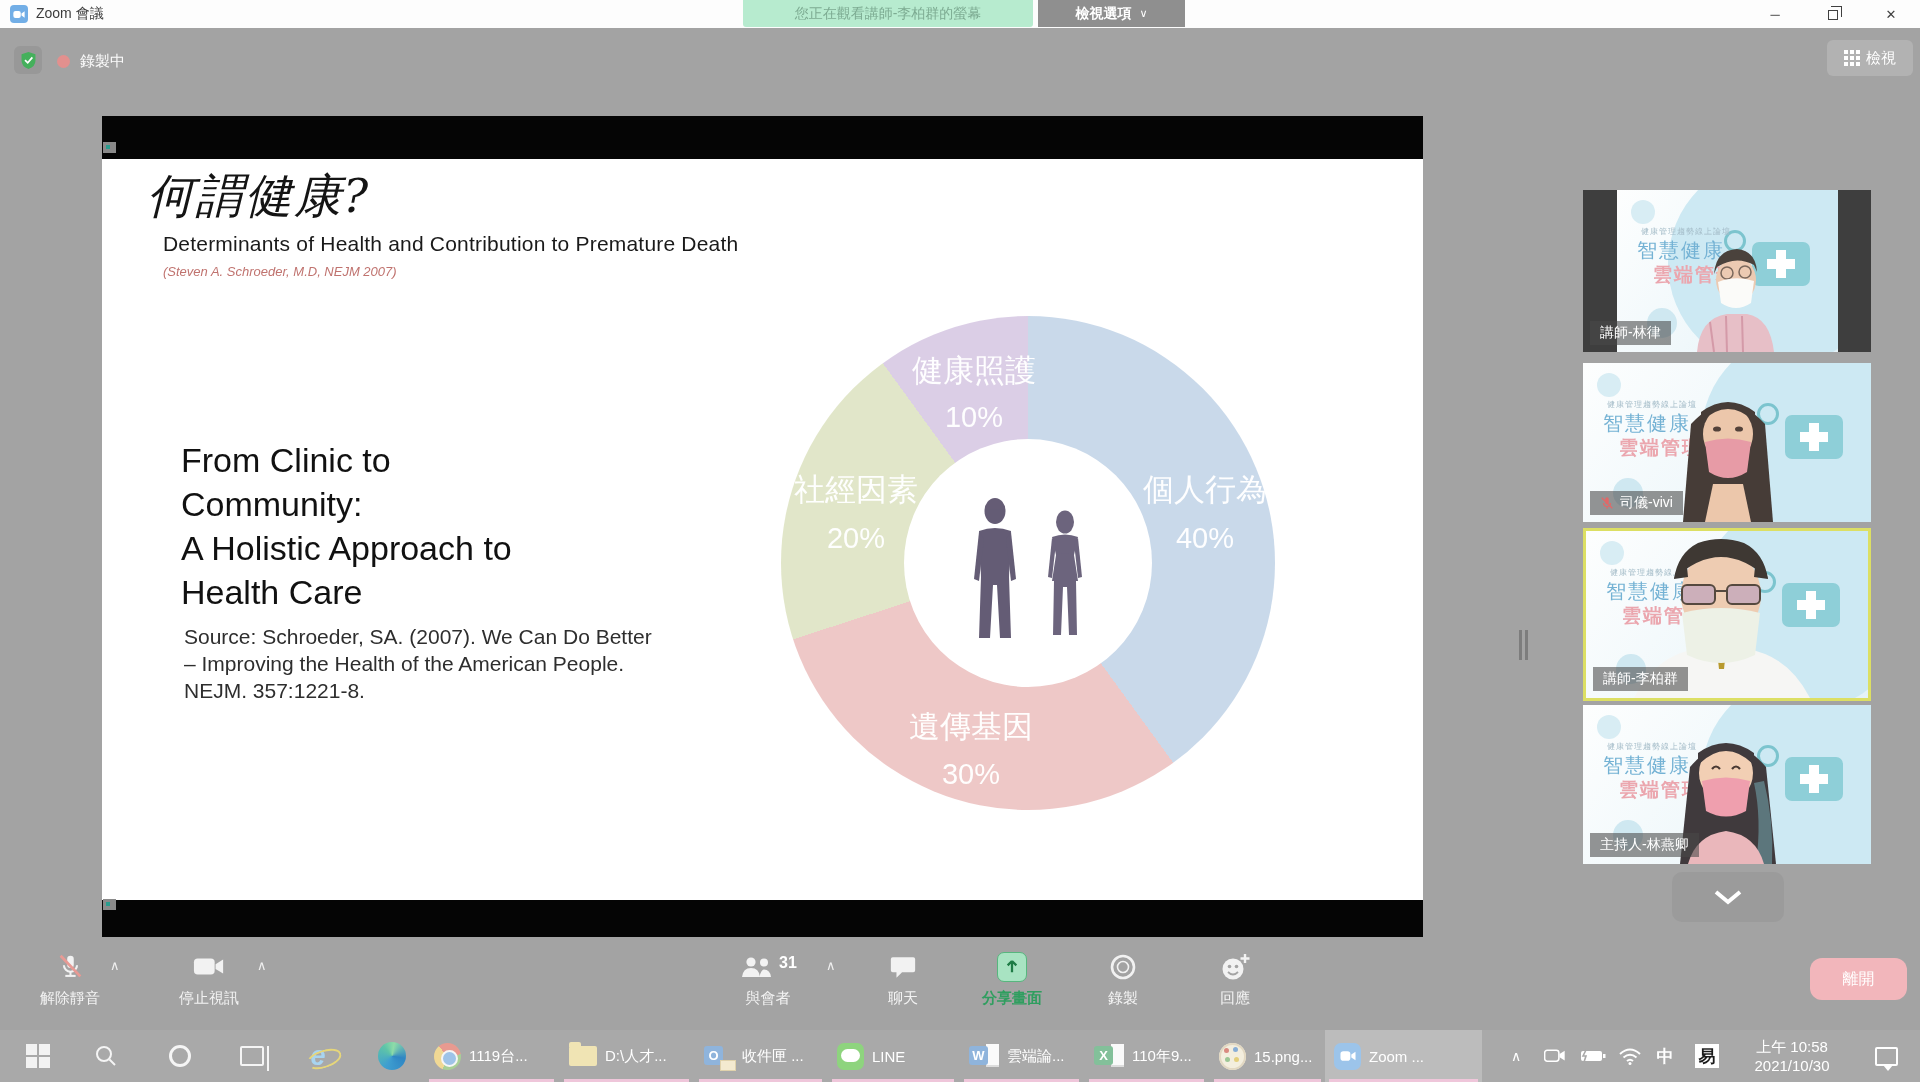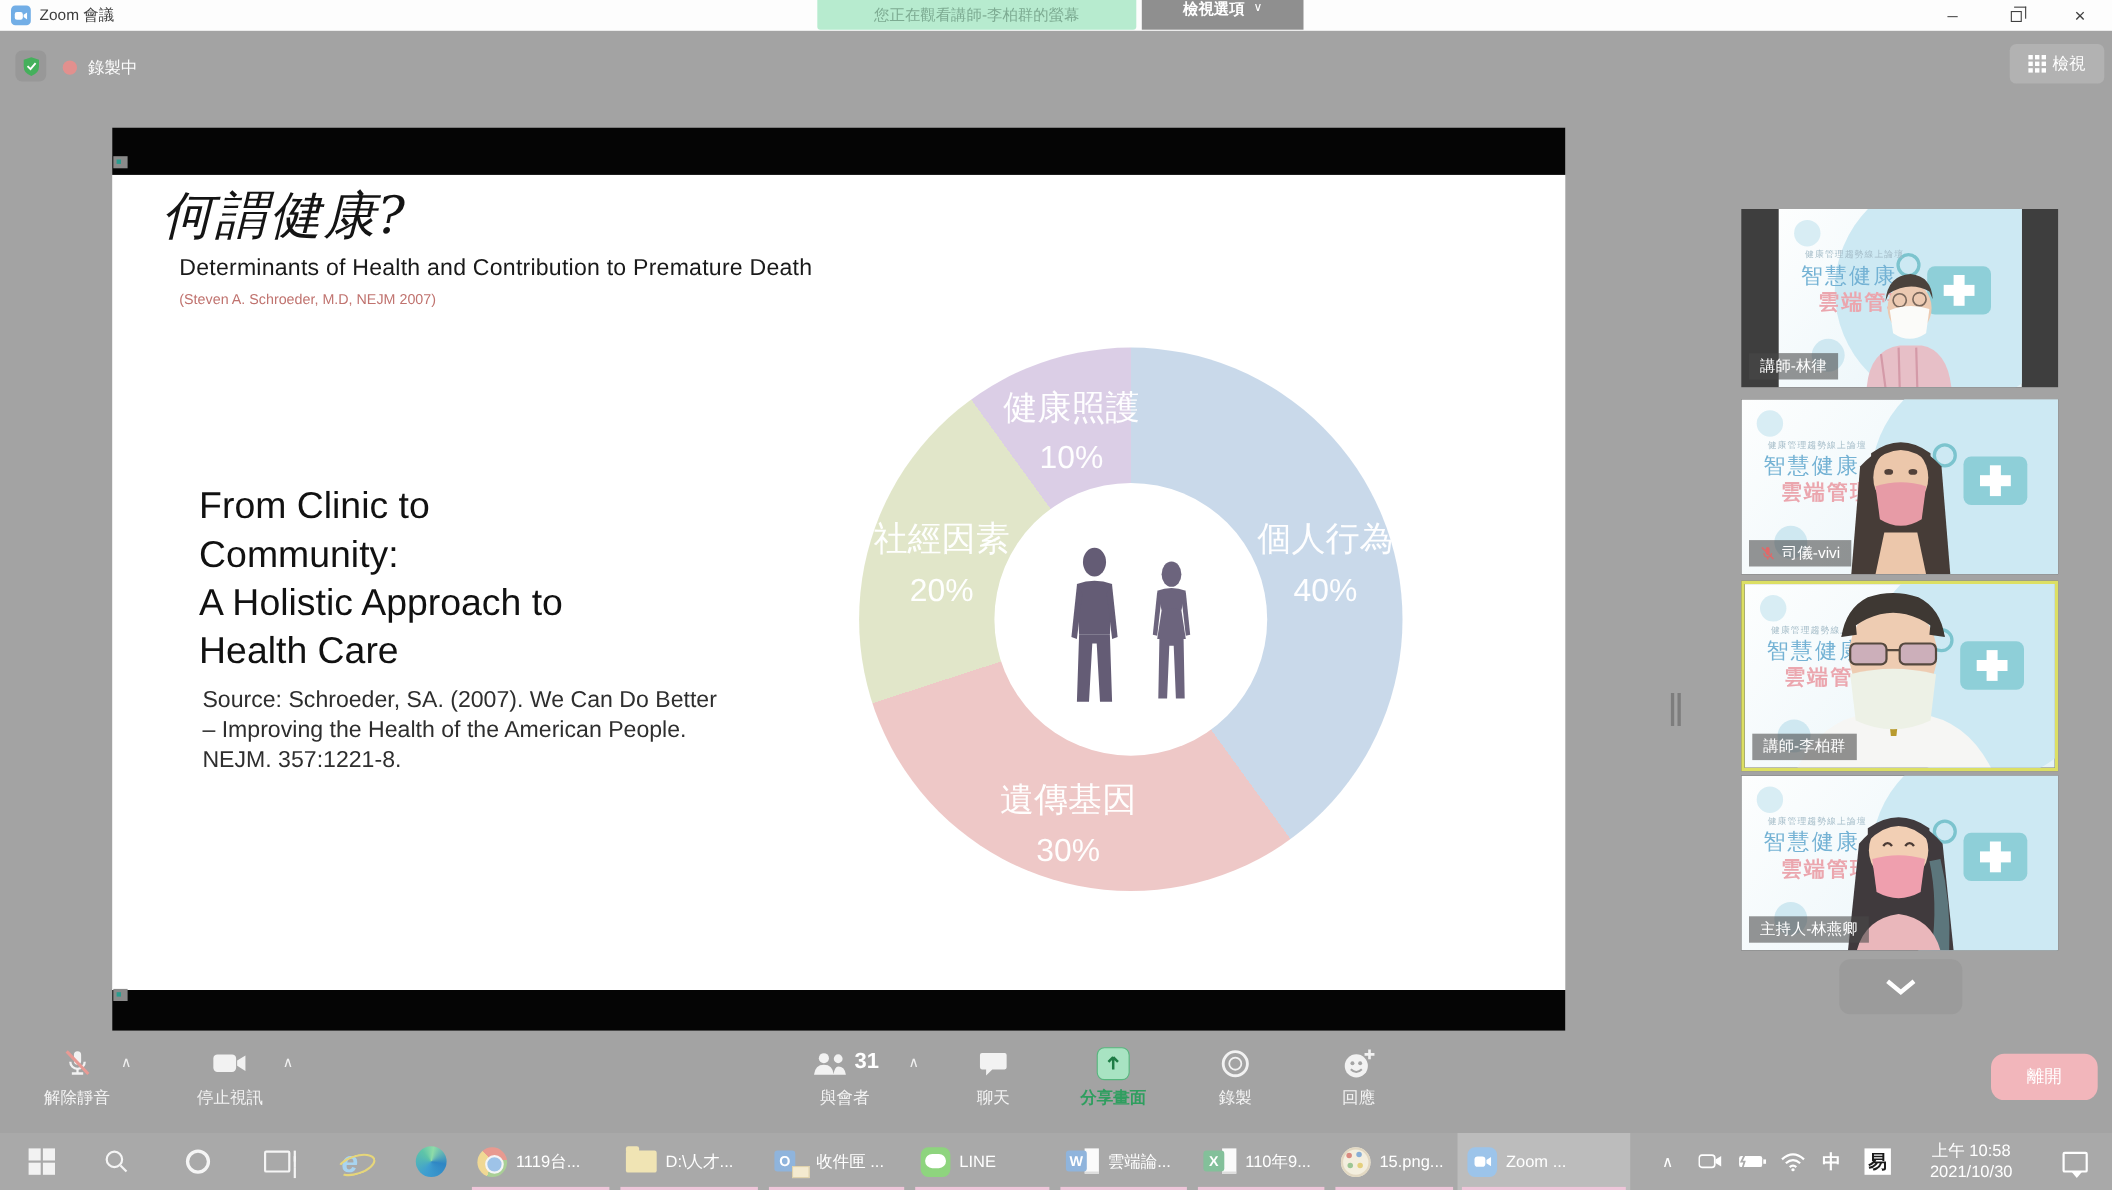--- a/index.html
+++ b/index.html
@@ -8,21 +8,21 @@
   #screen { position:relative; width:1920px; height:1082px; background:#a3a3a3; overflow:hidden; }
 
   
   .titlebar { position:absolute; left:0; top:0; width:1920px; height:28px; background:#fdfdfd; z-index:30; }
   .zoom-logo { position:absolute; left:10px; top:5px; width:18px; height:18px; border-radius:4px;
     background:#72aee6; display:flex; align-items:center; justify-content:center; }
   .win-title { position:absolute; left:36px; top:5px; font-size:14px; color:#3c3c3c; }
   .viewing-pill { position:absolute; left:743px; top:0; width:290px; height:27px; background:#b7ebcf;
     color:#7dab92; font-size:14px; line-height:27px; text-align:center; border-radius:0 0 3px 3px; }
   .view-options { position:absolute; left:1038px; top:0; width:147px; height:27px; background:#8f8f8f;
-    border:none; color:#fff; font-size:14px; font-weight:bold; display:flex; align-items:flex-start;
+    border:none; color:#fff; font-size:14px; font-weight:bold; display:flex; align-items:center;
     justify-content:center; gap:8px; cursor:pointer; font-family:inherit; }
   .view-options .chev { font-size:11px; font-weight:normal; }
   .win-controls { position:absolute; right:0; top:0; height:28px; display:flex; }
   .win-btn { width:58px; height:28px; border:none; background:transparent; color:#404040; font-size:13px;
     display:flex; align-items:center; justify-content:center; cursor:pointer; }
   .restore-glyph { position:relative; width:10px; height:10px; border:1.5px solid #404040; margin-top:2px; }
   .restore-glyph::before { content:""; position:absolute; left:2px; top:-5px; width:10px; height:10px;
     border:1.5px solid #404040; border-bottom:none; border-left:none; }
 
   
@@ -39,21 +39,21 @@
   
   .shared { position:absolute; left:102px; top:116px; width:1321px; height:821px; background:#fff; }
   .bar { position:absolute; left:0; width:1321px; background:#050505; }
   .bar.top { top:0; height:43px; }
   .bar.bot { top:784px; height:37px; }
   .ss-handle { position:absolute; left:1px; width:13px; height:11px; background:#8a8a8a; }
   .ss-handle::after { content:""; position:absolute; left:3px; top:3px; width:4px; height:4px; background:#2a9d8f; }
   .slide-title { position:absolute; left:45px; top:49px; font-family:"DejaVu Serif","Liberation Serif",serif;
     font-size:47px; color:#141414; letter-spacing:2px;font-style:italic; }
   .slide-sub { position:absolute; left:61px; top:116px; font-size:21px; color:#1a1a1a; letter-spacing:0.2px; }
-  .slide-cite { position:absolute; left:61px; top:148px; font-size:13px; color:#c0736f; }
+  .slide-cite { position:absolute; left:61px; top:148px; font-size:13px; color:#c0736f;font-style:italic; }
   .slide-heading { position:absolute; left:79px; top:322px; font-size:34px; font-weight:normal; color:#111;
     line-height:44px; }
   .slide-heading span { display:block; }
   .slide-source { position:absolute; left:82px; top:507px; font-size:21px; color:#2e2e2e; line-height:27px; }
   .slide-source span { display:block; }
 
   .donut { position:absolute; left:679px; top:200px; width:494px; height:494px; border-radius:50%; }
   .donut-hole { position:absolute; left:802px; top:323px; width:248px; height:248px; border-radius:50%; background:#fff; }
   .figures { position:absolute; left:848px; top:379px; }
   .dlabel { position:absolute; transform:translate(-50%,-50%); color:rgba(255,255,255,0.97);
@@ -90,21 +90,21 @@
     border:none; border-radius:10px; display:flex; align-items:center; justify-content:center; cursor:pointer; }
   .resize-handle { position:absolute; left:1519px; top:630px; width:9px; height:30px;
     border-left:3px solid #7d7d7d; border-right:3px solid #7d7d7d; cursor:col-resize; }
 
   
   .tb-btn { position:absolute; top:952px; width:110px; height:72px; background:transparent; border:none;
     display:flex; flex-direction:column; align-items:center; justify-content:flex-start; gap:7px;
     color:#f3f3f3; font-size:15px; cursor:pointer; font-family:inherit; }
   .tb-caret { position:absolute; top:958px; background:none; border:none; color:#f0f0f0; font-size:13px; cursor:pointer; }
   .icon-slot { height:30px; display:flex; align-items:center; justify-content:center; }
-  .pcount { font-size:20px; font-weight:bold; color:#fff; margin-left:4px; align-self:flex-start; margin-top:2px; }
+  .pcount { font-size:16px; font-weight:bold; color:#fff; margin-left:4px; align-self:flex-start; margin-top:2px; }
   .share-ic { width:30px; height:30px; background:#a8e3c2; border:1.5px solid #57b67e; border-radius:7px;
     display:flex; align-items:center; justify-content:center; }
   .share-btn { color:#2f9e5f; font-weight:bold; }
   .leave-btn { position:absolute; left:1810px; top:958px; width:97px; height:42px; background:#f2b6bb; border:none;
     border-radius:12px; color:#fff; font-size:16px; cursor:pointer; font-family:inherit; }
 
   
   .taskbar { position:absolute; left:0; top:1030px; width:1920px; height:52px; background:#a9a9a9; z-index:40; }
   .tb-ic { position:absolute; top:0; height:52px; display:flex; align-items:center; justify-content:center;
     background:none; border:none; cursor:pointer; }

